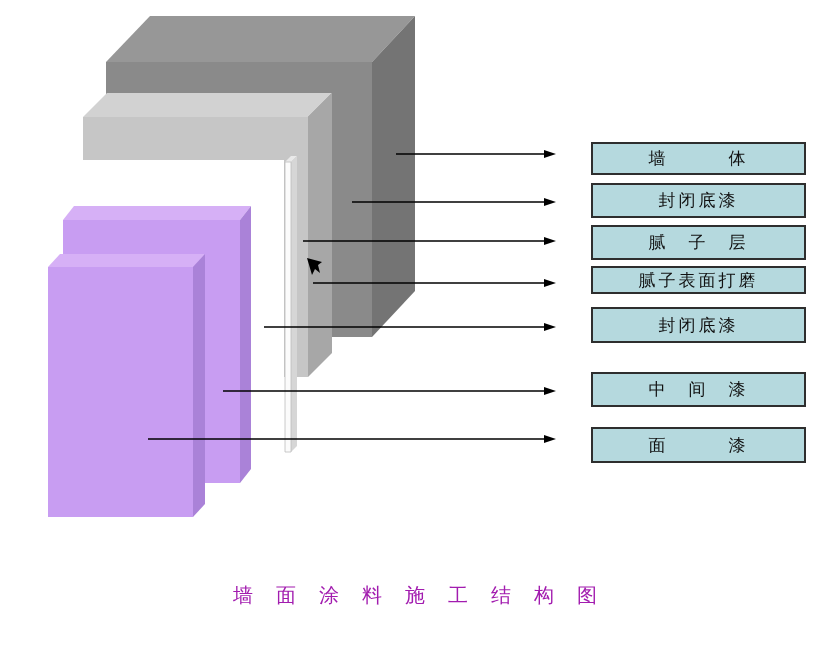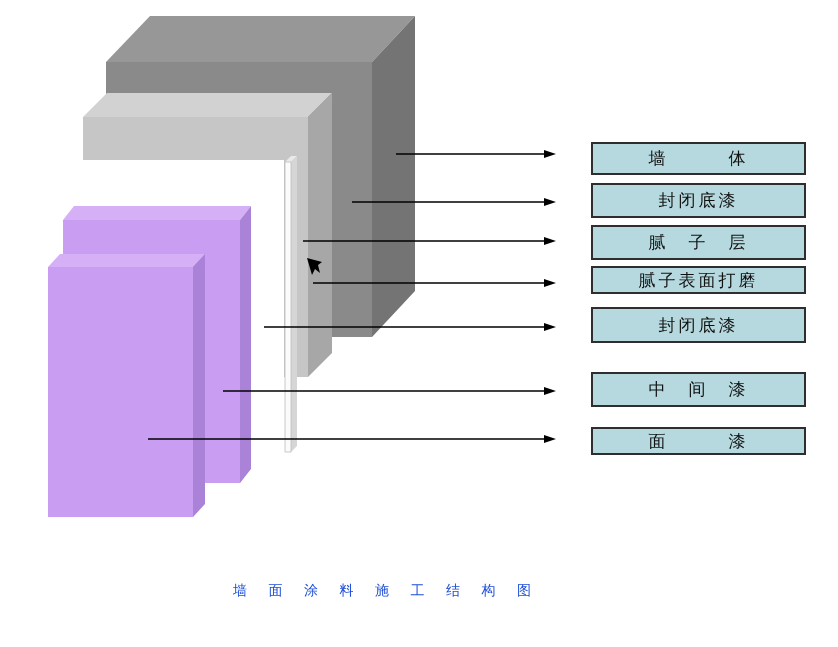--- a/index.html
+++ b/index.html
@@ -19,23 +19,23 @@
     box-sizing:border-box;
     display:flex;align-items:center;justify-content:center;
     font-size:17px;
     letter-spacing:3px;
     color:#111111;
     white-space:nowrap;
   }
   .diagram-title{
     position:absolute;
     left:233px;top:582px;
-    font-size:14px;
+    font-size:20px;
     letter-spacing:9px;
-    color:#1d4ed8;
+    color:#a21caf;
     white-space:nowrap;
   }
 </style>
 </head>
 <body>
 
 <div class="stage">
 
   <svg class="scene" width="838" height="647" viewBox="0 0 838 647">
 
@@ -112,19 +112,19 @@
   </div>
   <div class="label-box" style="top:266px;height:28px;">
     <span>腻子表面打磨</span>
   </div>
   <div class="label-box" style="top:307px;height:36px;text-align:center;">
     <span>封闭底漆</span>
   </div>
   <div class="label-box" style="top:372px;height:35px;">
     <span>中　间　漆</span>
   </div>
-  <div class="label-box" style="top:427px;height:28px;">
+  <div class="label-box" style="top:427px;height:36px;">
     <span>面　　　漆</span>
   </div>
 
   <div class="diagram-title">墙 面 涂 料 施 工 结 构 图</div>
 
 </div>
 
 </body></html>

